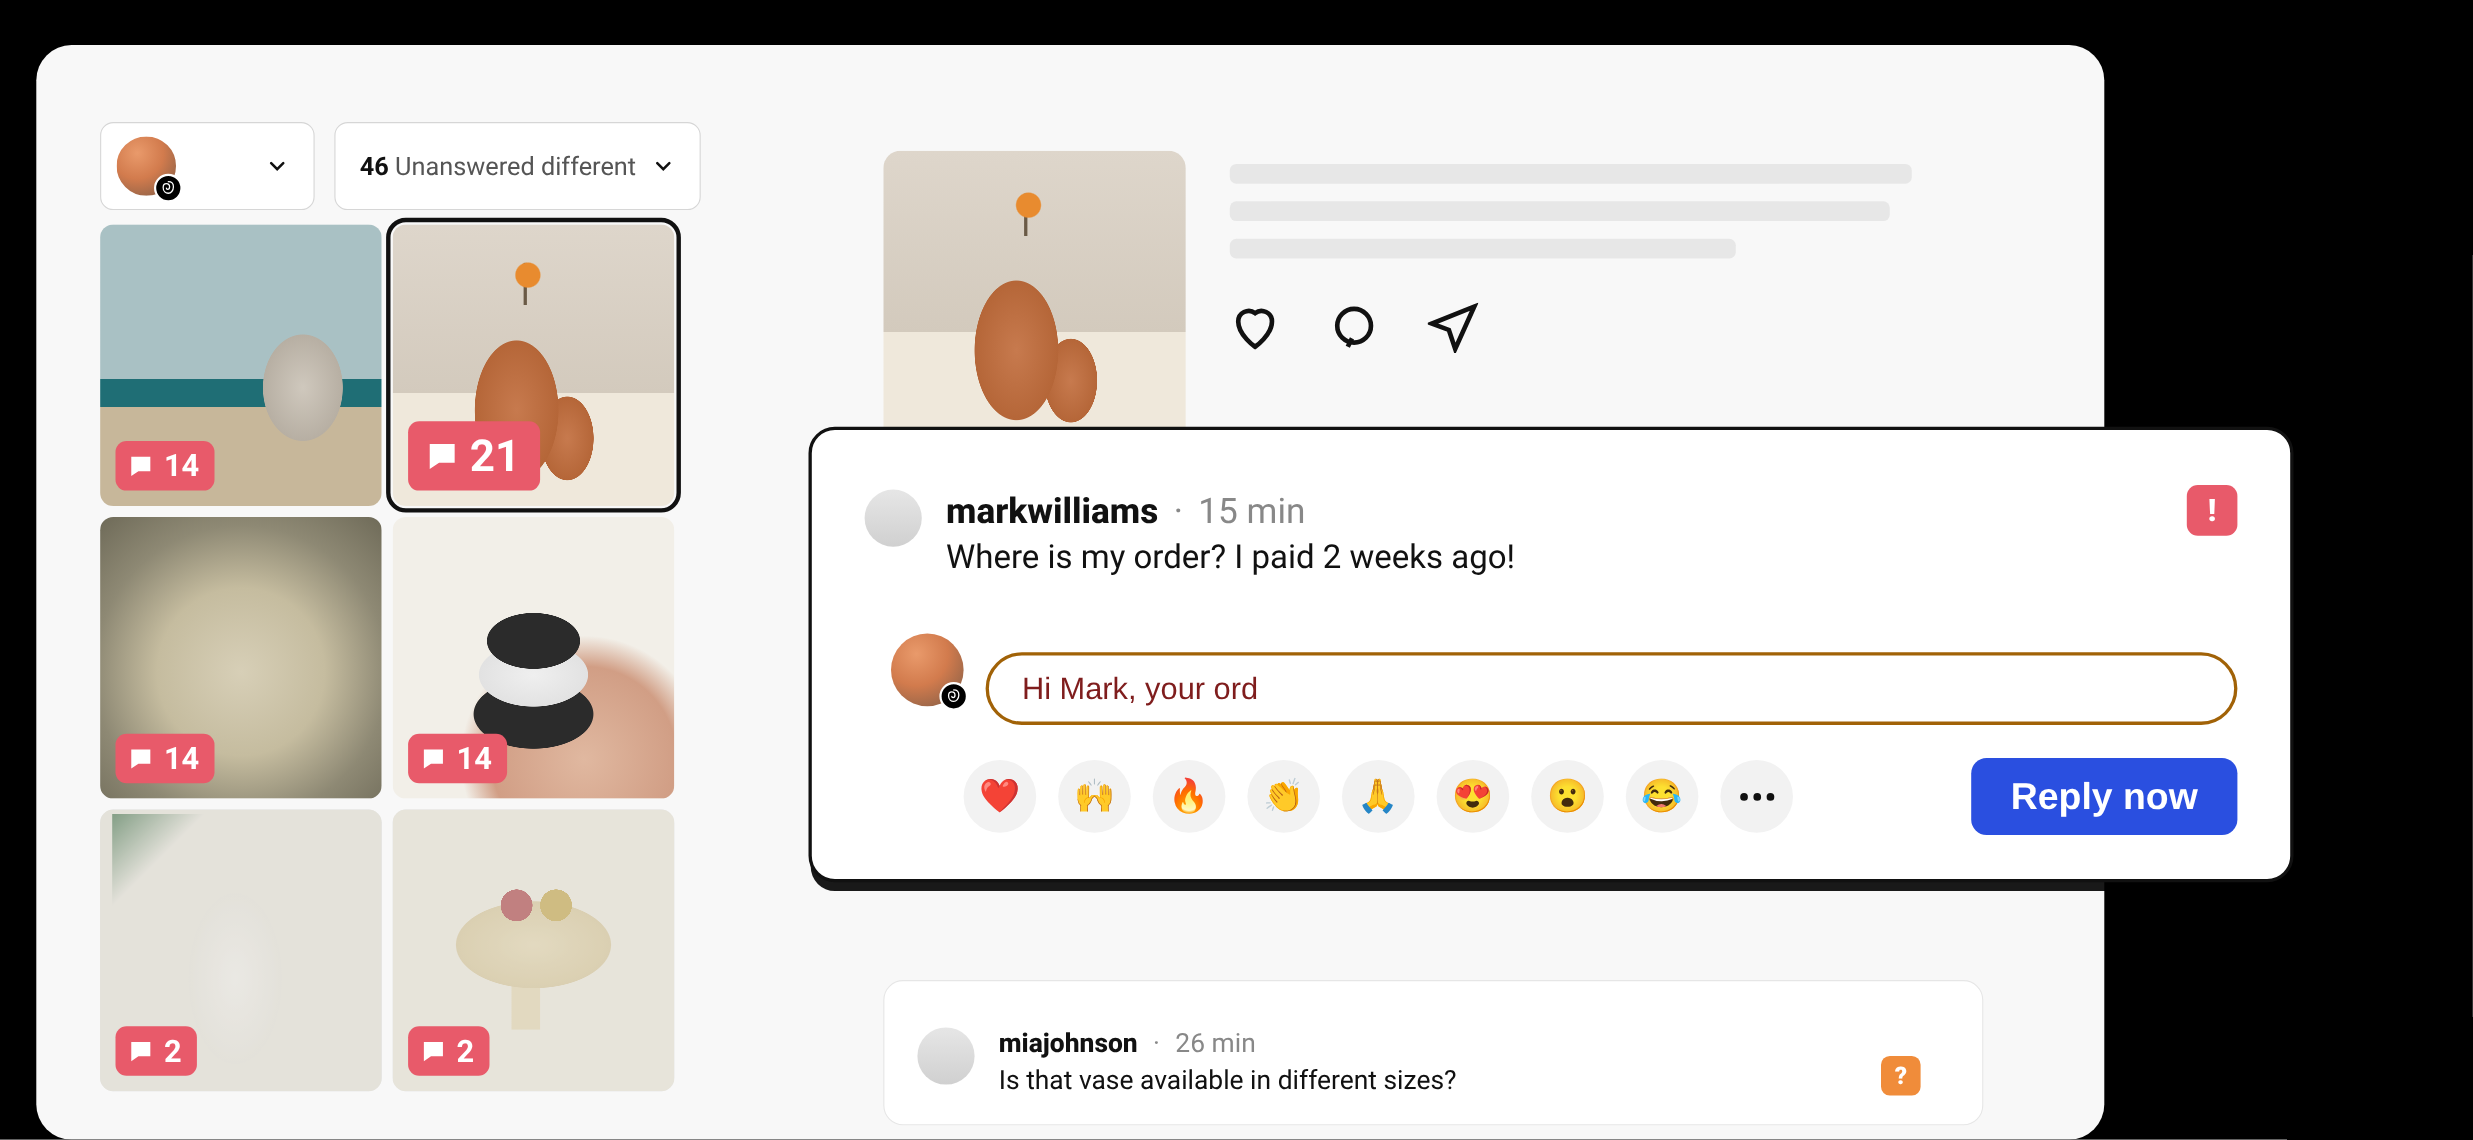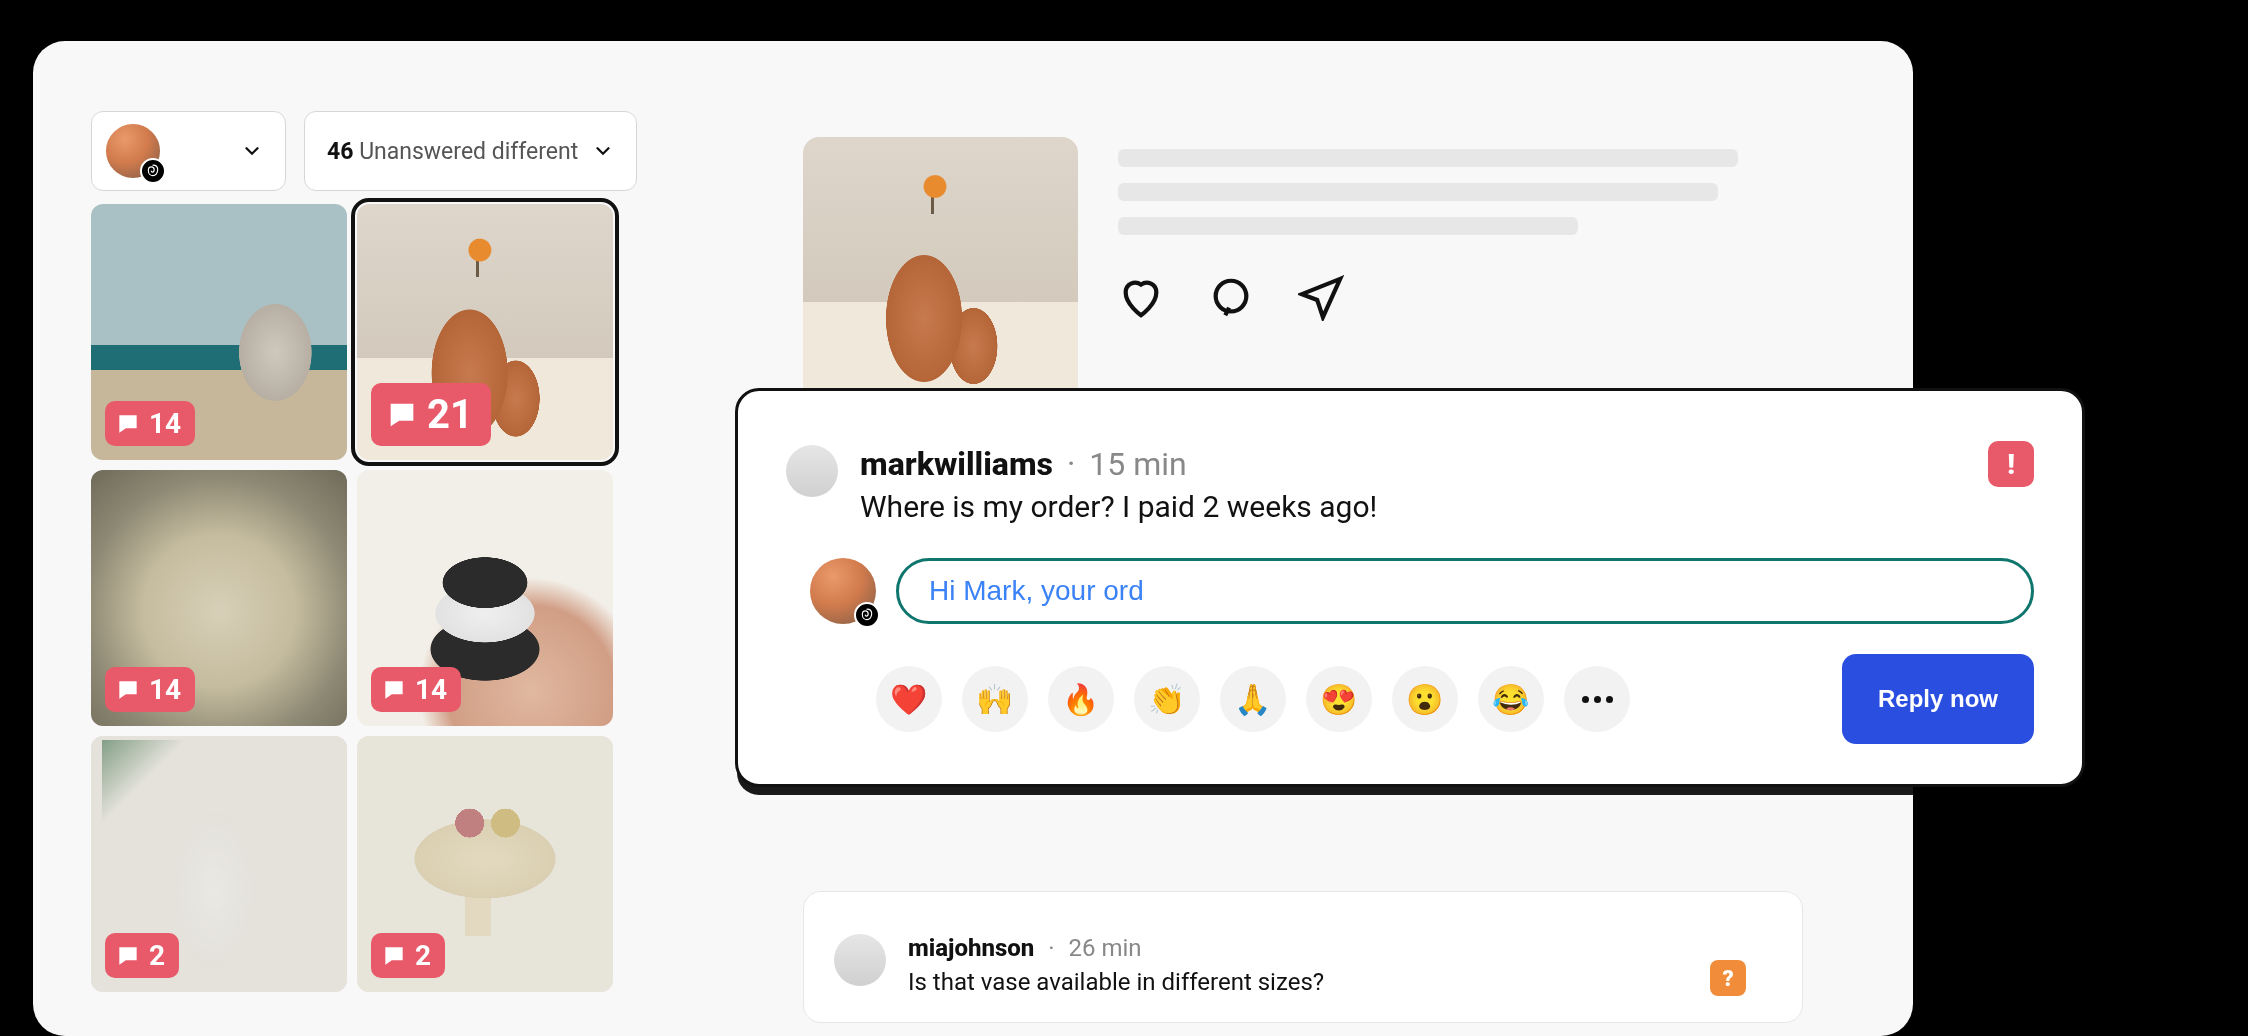--- a/index.html
+++ b/index.html
@@ -240,49 +240,50 @@
     display: flex; gap: 20px; align-items: center;
     margin-top: 34px; margin-left: 24px;
   }
   .reply-avatar-wrap { position: relative; width: 66px; height: 66px; flex-shrink:0; }
   .reply-avatar {
     width: 66px; height: 66px; border-radius: 50%;
     background: radial-gradient(circle at 35% 28%, #e99a6b 0%, #d27b4d 45%, #7a5a46 100%);
   }
   .reply-input {
     flex: 1; height: 66px;
-    border: 3px solid #0f766e;
+    border: 3px solid #a16207;
     border-radius: 34px;
     padding: 0 30px;
     font-size: 28px;
-    color: #3b82f6;
+    color: #7f1d1d;
     outline: none;
     background: #fff;
+    margin-top: 35px;
   }
   .reply-actions {
     display: flex; align-items: center; gap: 20px;
     margin-top: 30px; margin-left: 90px;
   }
   .emoji-btn {
     width: 66px; height: 66px; border-radius: 50%;
     background: #f2f2f2; border: none; cursor: pointer;
     font-size: 30px; display: flex; align-items: center; justify-content: center;
   }
   .more-btn {
     width: 66px; height: 66px; border-radius: 50%;
     background: #f2f2f2; border: none; cursor: pointer;
     display: flex; align-items: center; justify-content: center;
   }
   .more-btn span { display:flex; gap:5px; }
   .more-btn i { width:7px; height:7px; border-radius:50%; background:#111; }
   .reply-btn {
     margin-left: auto;
     background: #2a4fe0; color: #fff; border: none;
-    border-radius: 14px; height: 90px; padding: 0 36px;
-    font-size: 24px; font-weight: 700; cursor: pointer;
+    border-radius: 14px; height: 70px; padding: 0 36px;
+    font-size: 34px; font-weight: 700; cursor: pointer;
   }
 
   .second-comment {
     position: absolute;
     left: 770px;
     top: 850px;
     width: 1000px;
     background: #fff;
     border: 1px solid #e6e6e6;
     border-radius: 18px;

